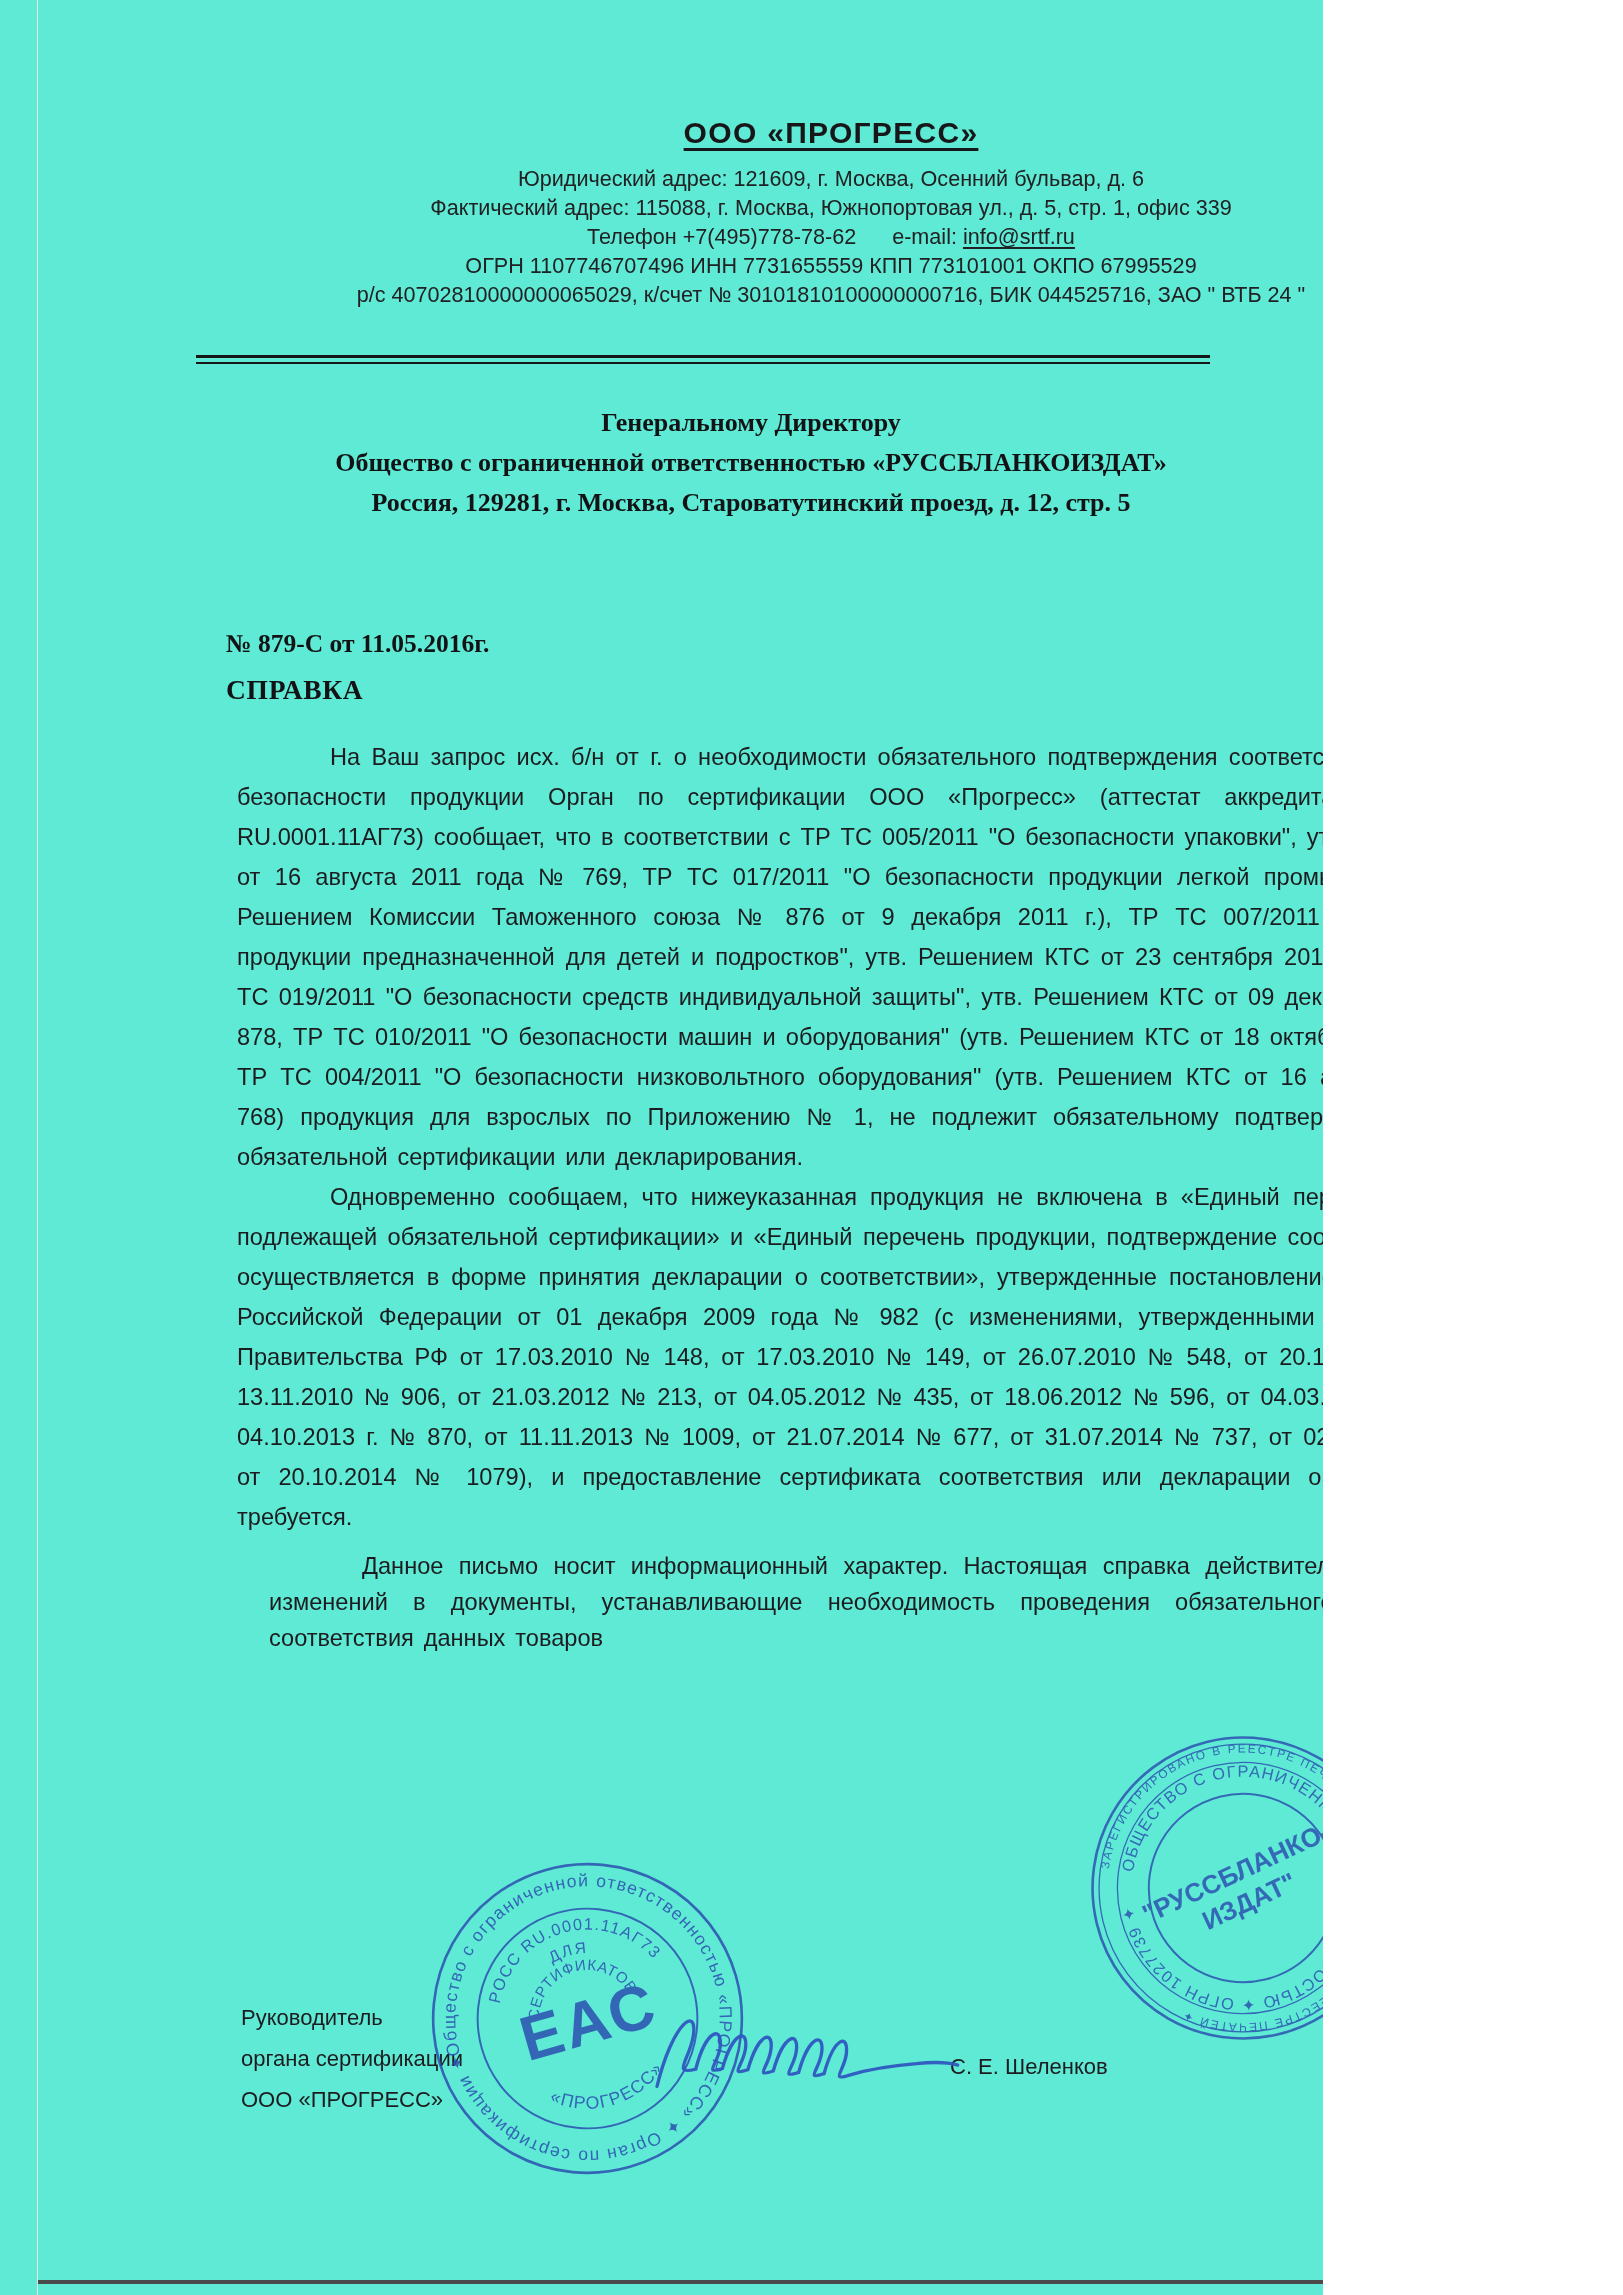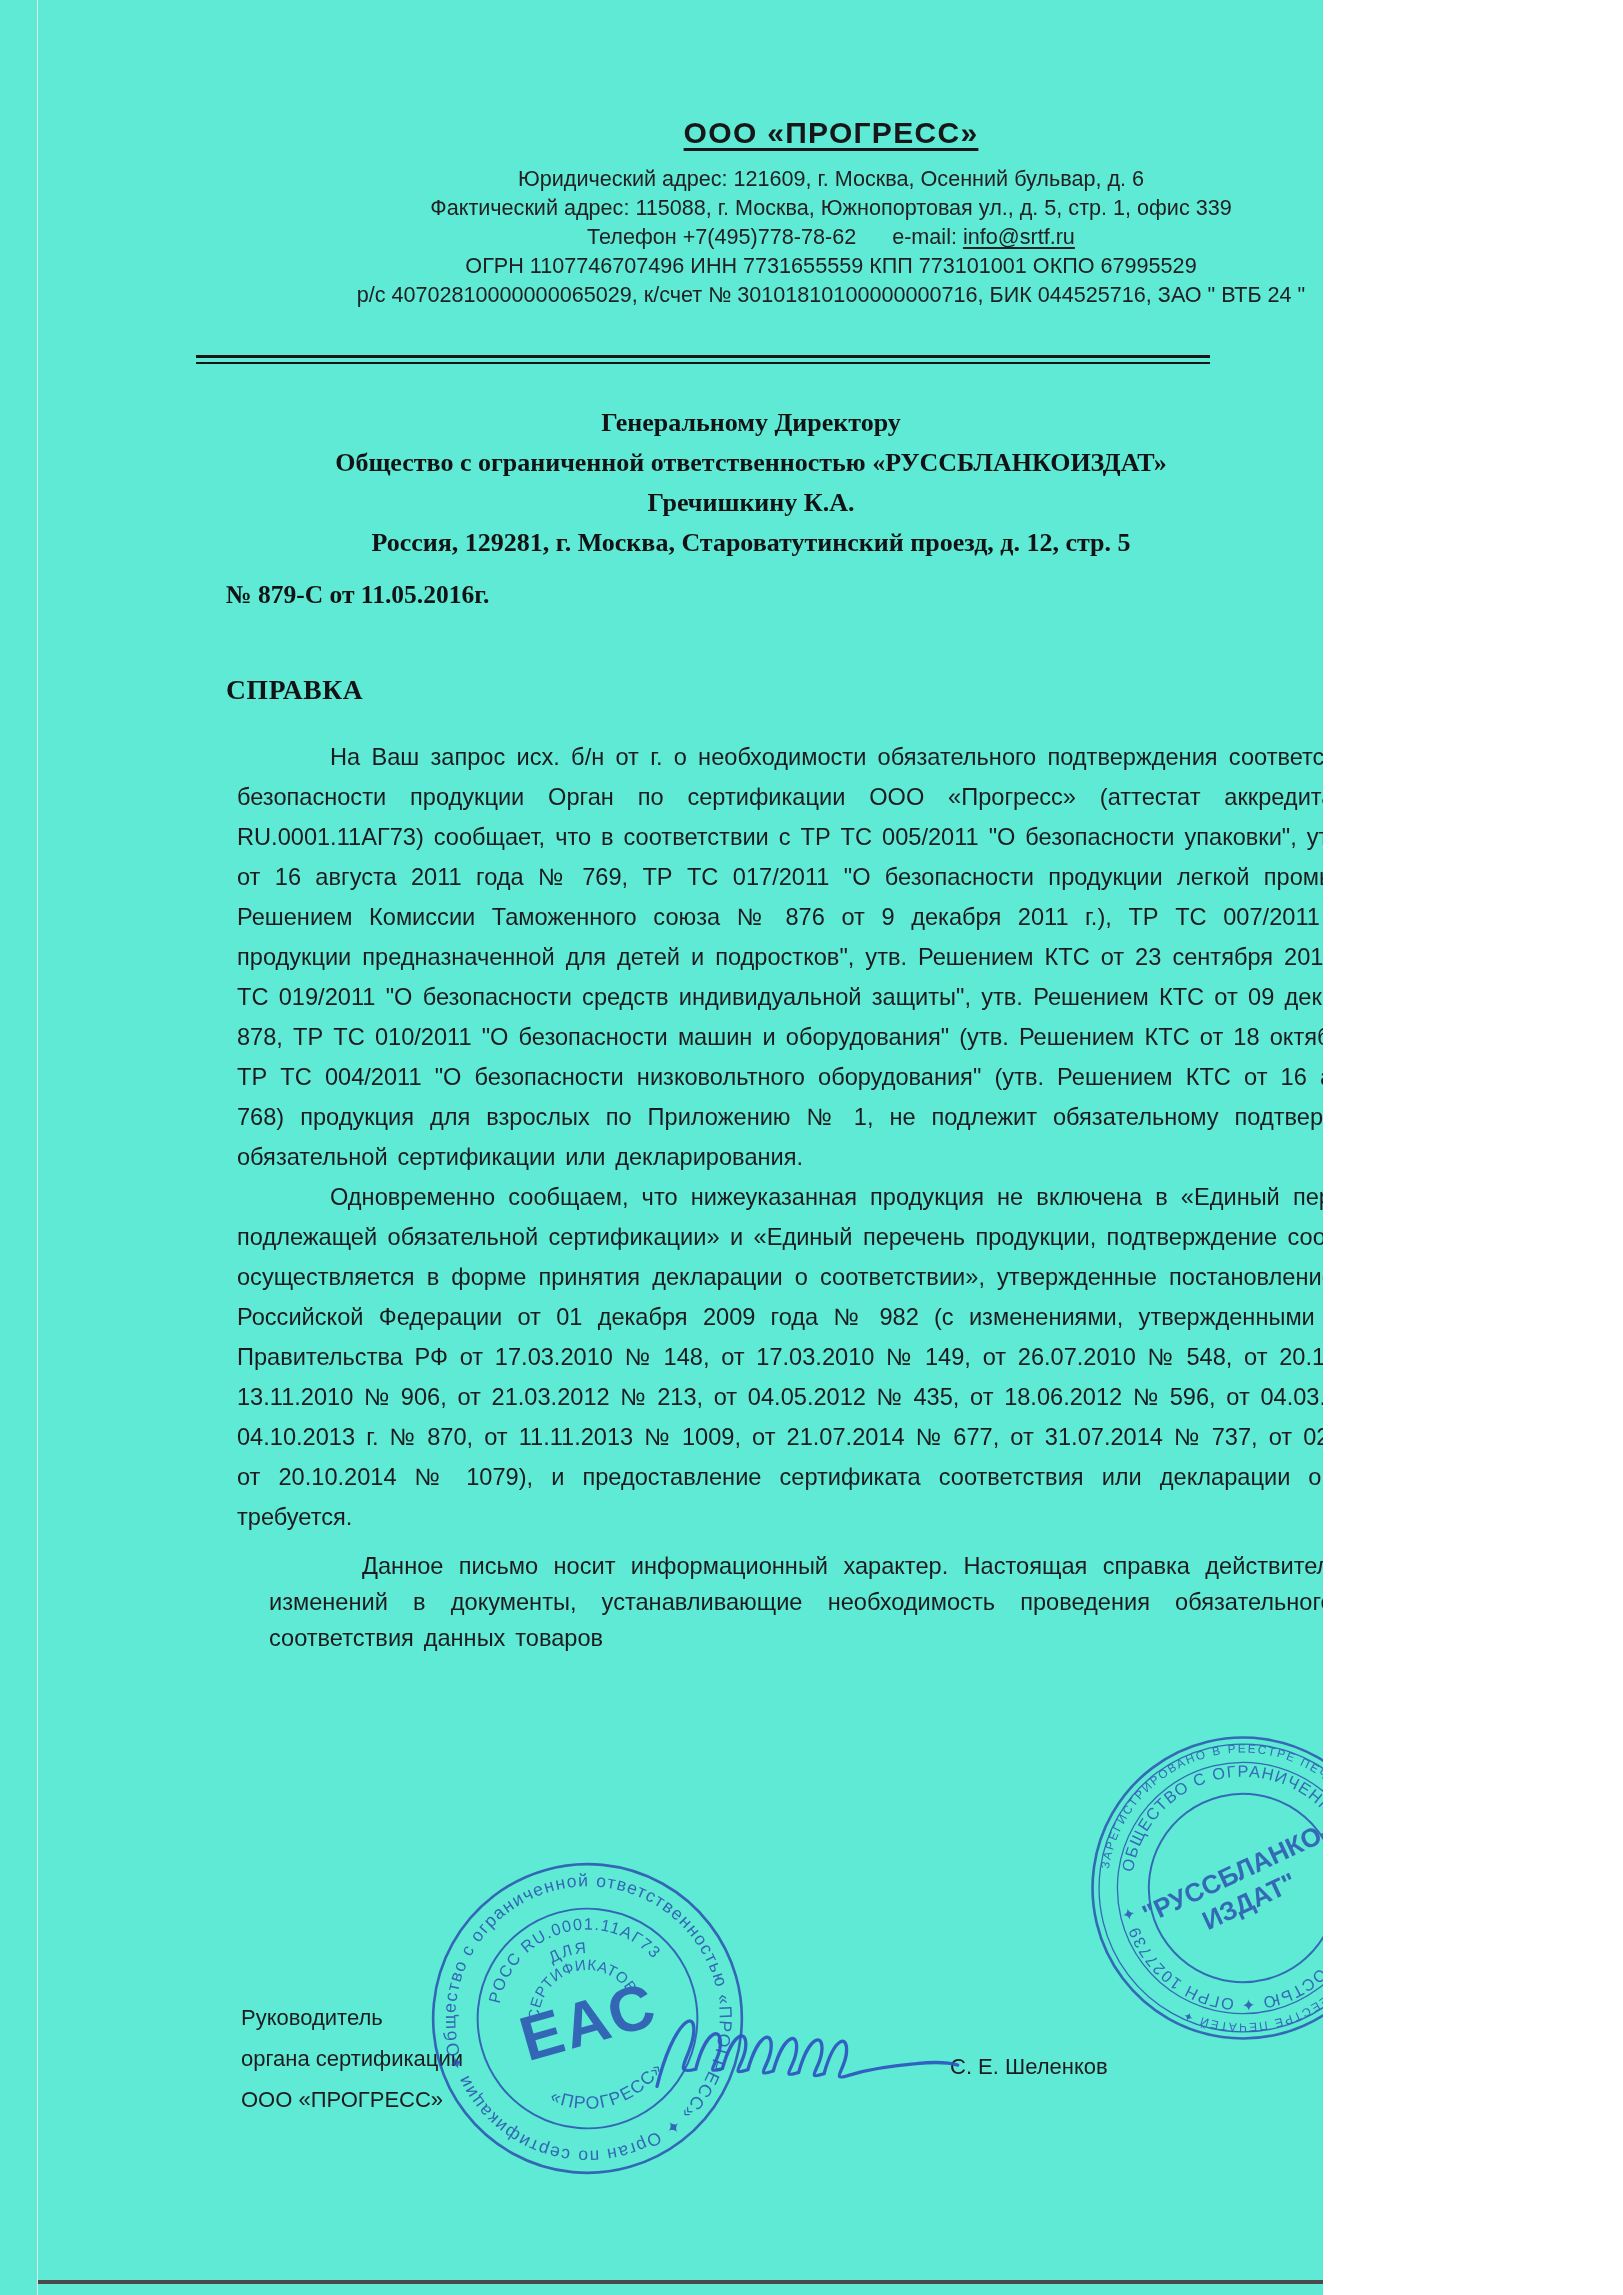--- a/index.html
+++ b/index.html
@@ -60,21 +60,21 @@
     text-align:center;
     font-family:"Liberation Serif", serif;
     font-weight:bold;
     font-size:26px;
     line-height:40px;
     color:#131316;
   }
 
   .ref-number {
     position:absolute;
-    left:226px; top:580px;
+    left:226px; top:629px;
     font-family:"Liberation Serif", serif;
     font-weight:bold;
     font-size:25.5px;
     color:#131316;
   }
 
   .doc-title {
     position:absolute;
     left:226px; top:674px;
     width:1303px;
@@ -168,21 +168,20 @@
     </div>
     <div class="header-line">ОГРН 1107746707496   ИНН 7731655559   КПП 773101001   ОКПО 67995529</div>
     <div class="header-line">р/с 40702810000000065029,  к/счет № 30101810100000000716,  БИК 044525716,  ЗАО " ВТБ 24 "</div>
   </div>
 
   <div class="rule"></div>
 
   <div class="recipient">
     <div>Генеральному Директору</div>
     <div>Общество с ограниченной ответственностью «РУССБЛАНКОИЗДАТ»</div>
-    <div>Гречишкину К.А.</div>
     <div>Россия, 129281, г. Москва, Староватутинский проезд, д. 12, стр. 5</div>
   </div>
 
   <div class="ref-number">№  879-С от 11.05.2016г.</div>
 
   <div class="doc-title">СПРАВКА</div>
 
   <div class="body-text">
     <p>На Ваш запрос исх. б/н от г. о необходимости обязательного подтверждения соответствия требованиям безопасности продукции Орган по сертификации ООО «Прогресс» (аттестат аккредитации № РОСС RU.0001.11АГ73) сообщает,  что в соответствии с ТР ТС 005/2011 "О безопасности упаковки", утв. Решением КТС от 16 августа 2011 года № 769, ТР ТС 017/2011 "О безопасности продукции легкой промышленности" (утв. Решением Комиссии Таможенного союза № 876 от 9 декабря 2011 г.), ТР ТС 007/2011 "О безопасности продукции предназначенной для детей и подростков", утв. Решением КТС от 23 сентября 2011 года № 797, ТР ТС 019/2011 "О безопасности средств индивидуальной защиты", утв. Решением КТС от 09 декабря 2011 года № 878, ТР ТС 010/2011 "О безопасности машин и оборудования" (утв. Решением КТС от 18 октября 2011г. № 823), ТР ТС 004/2011 "О безопасности низковольтного оборудования" (утв. Решением КТС от 16 августа 2011 г. № 768) продукция для взрослых по Приложению № 1, не подлежит обязательному подтверждению в форме обязательной сертификации или декларирования.</p>
     <p>Одновременно сообщаем, что  нижеуказанная продукция не включена в «Единый перечень продукции, подлежащей обязательной сертификации» и «Единый перечень продукции, подтверждение соответствия которой осуществляется в форме принятия декларации о соответствии», утвержденные  постановлением Правительства Российской Федерации от 01 декабря 2009 года № 982 (с изменениями, утвержденными Постановлениями Правительства РФ от 17.03.2010 № 148, от 17.03.2010 № 149, от 26.07.2010 № 548, от 20.10.2010 № 848, от 13.11.2010 № 906, от 21.03.2012 № 213, от 04.05.2012 № 435, от 18.06.2012 № 596, от 04.03.2013 г. № 182, от 04.10.2013 г. № 870, от 11.11.2013 № 1009, от 21.07.2014 № 677, от 31.07.2014 № 737, от 02.10.2014 № 1009, от 20.10.2014 № 1079), и предоставление сертификата соответствия или декларации о соответствии не требуется.</p>

